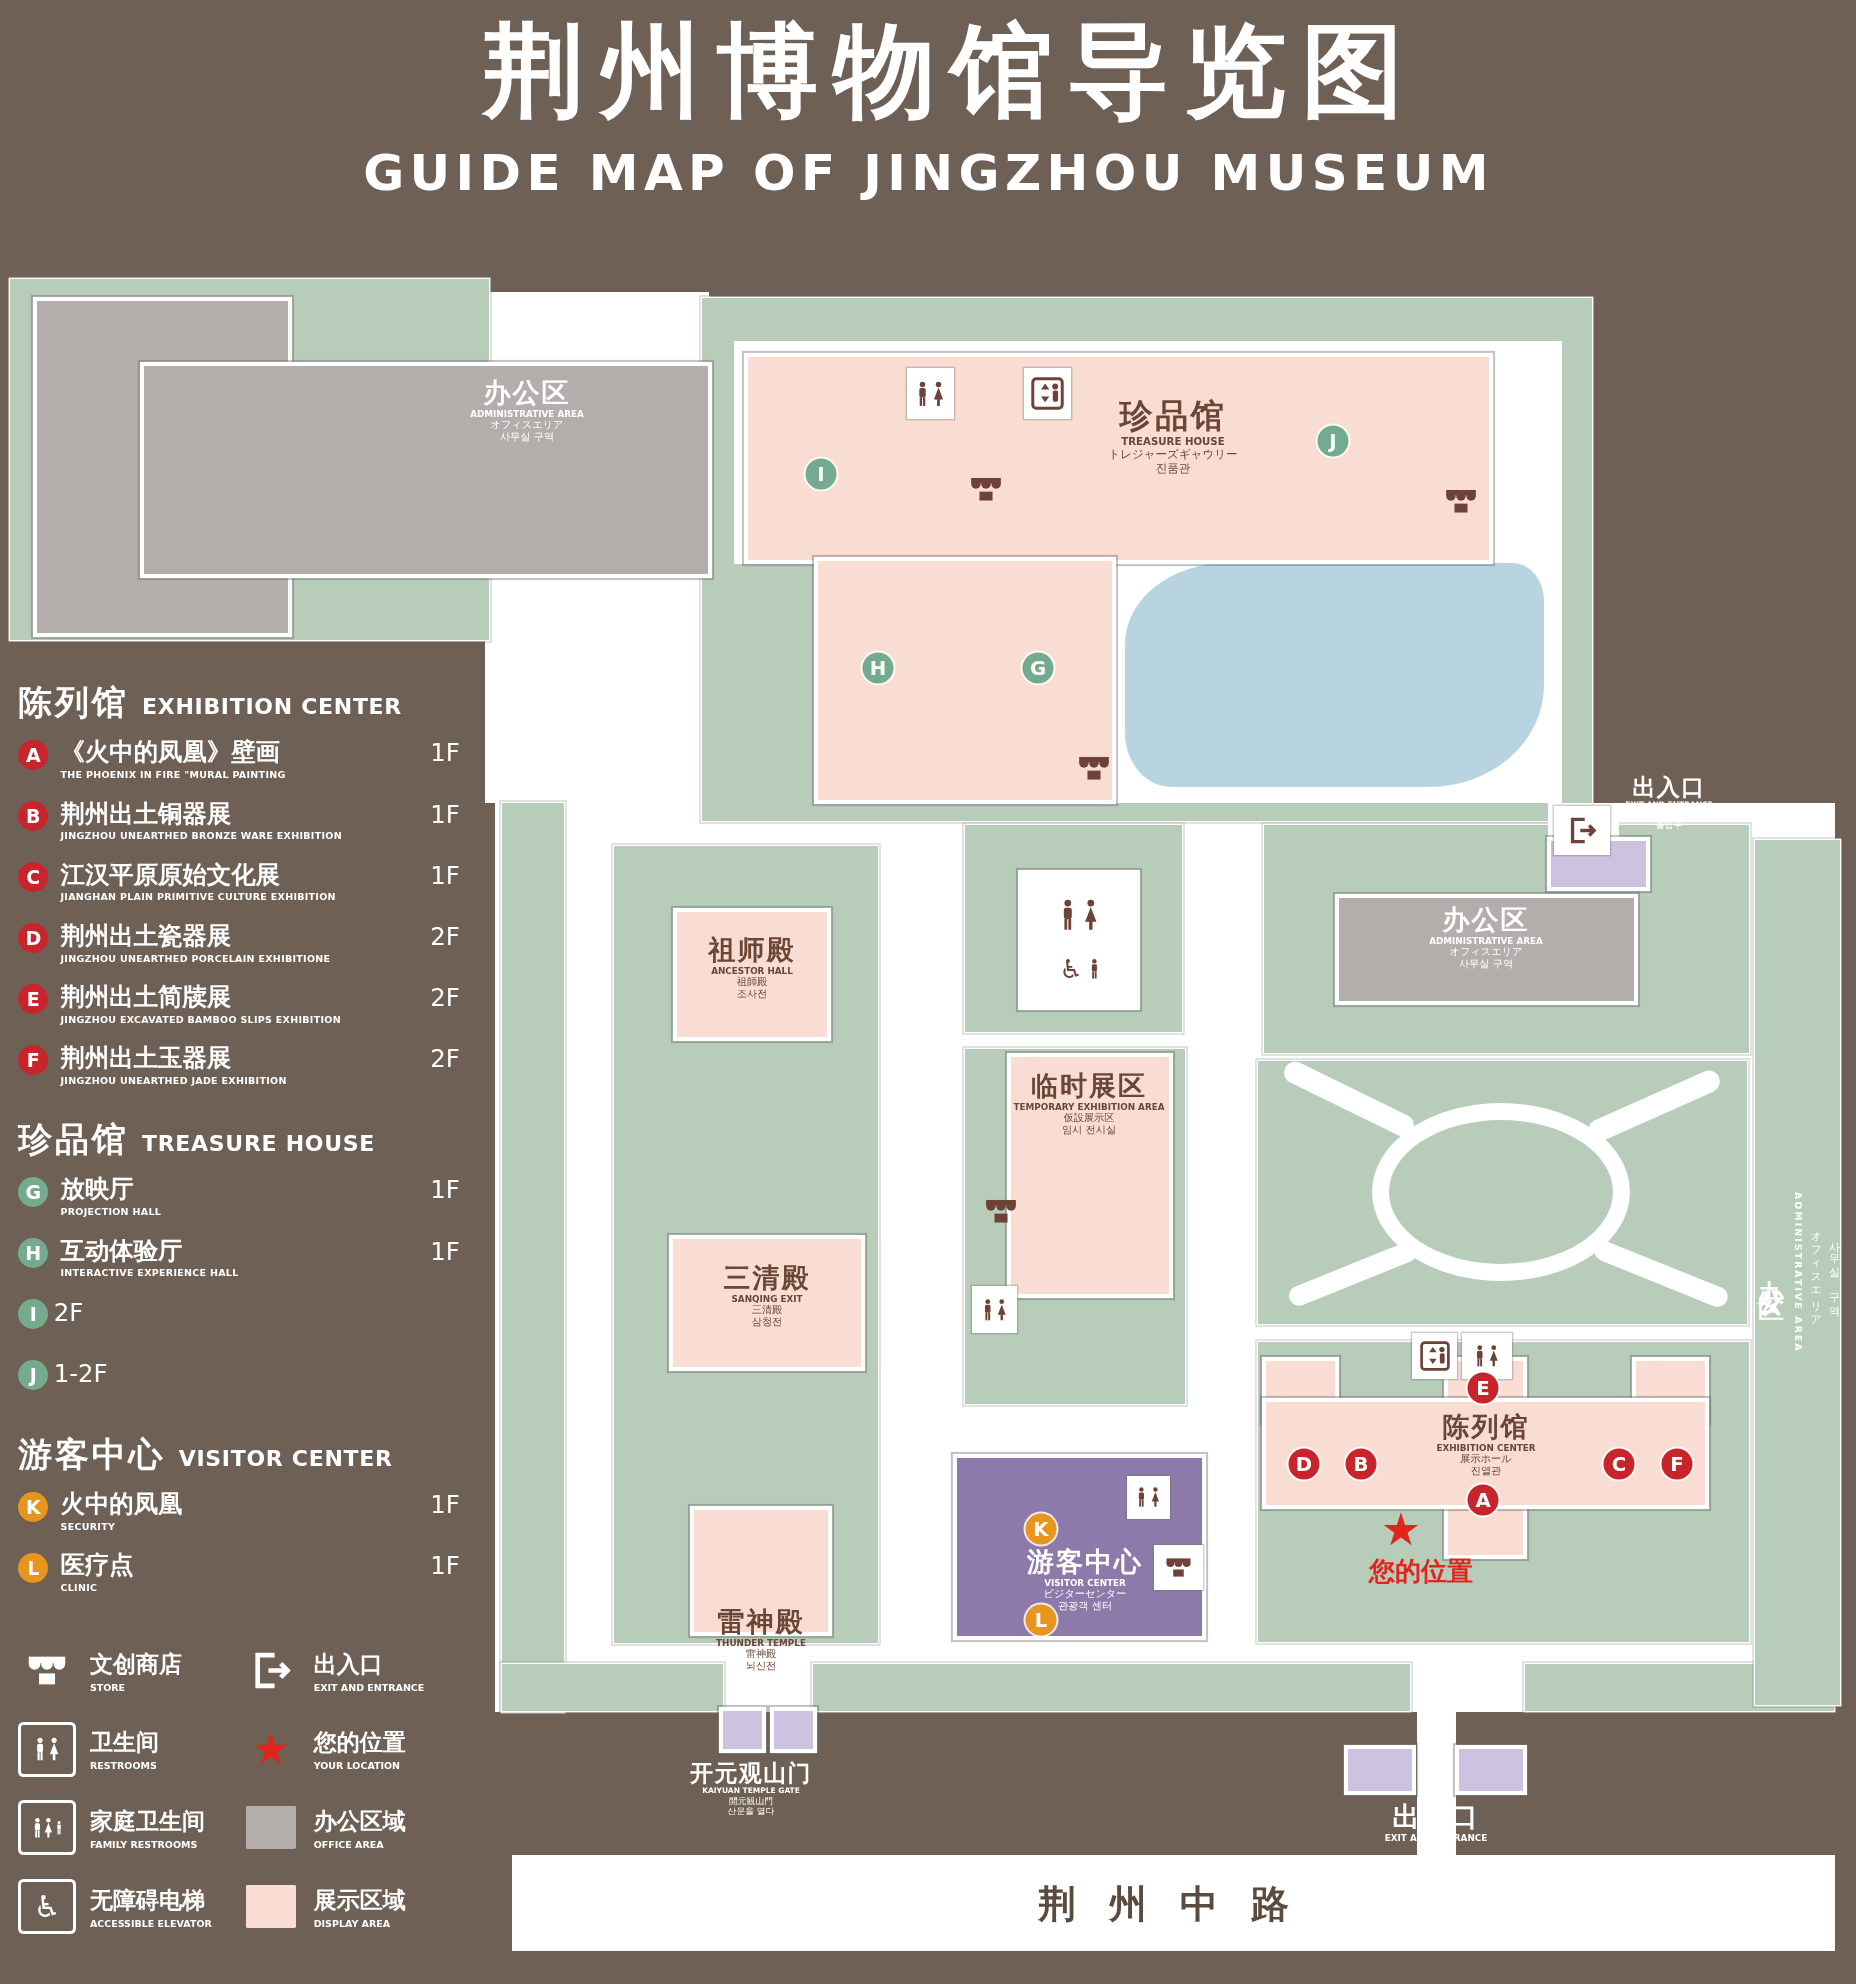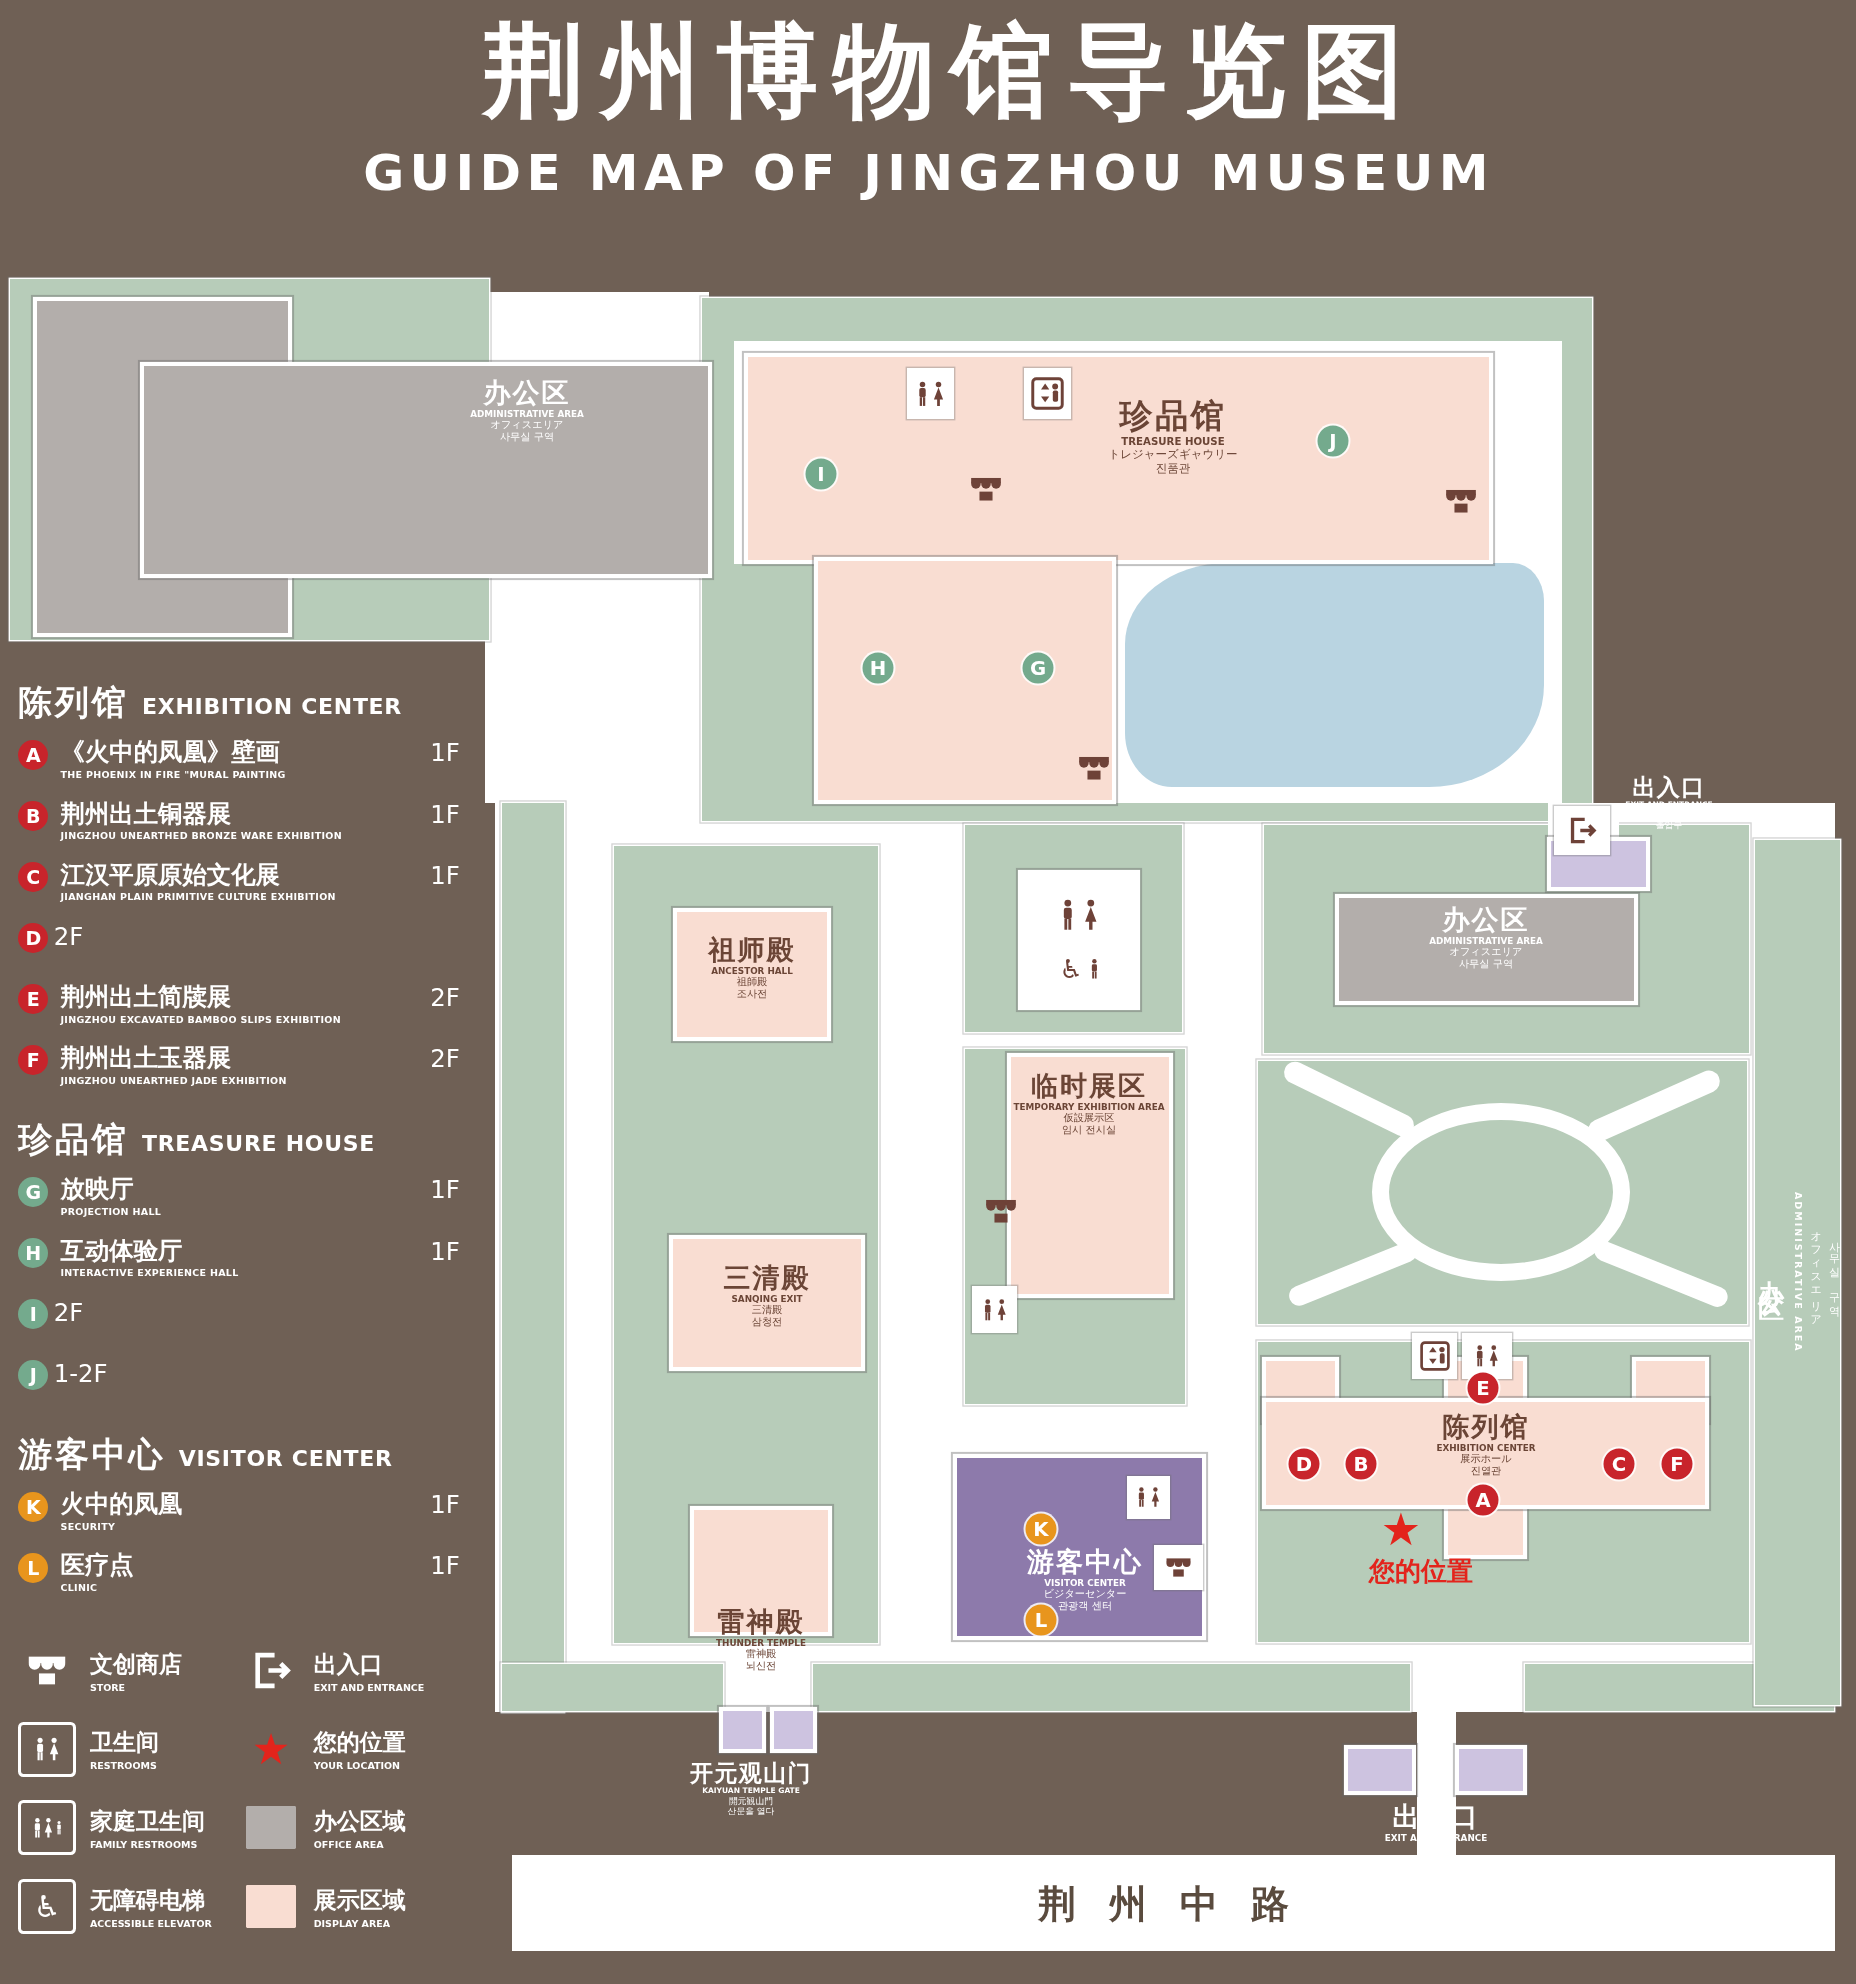--- a/index.html
+++ b/index.html
@@ -431,20 +431,24 @@
     <div class="lg-item">
       <span class="badge mk-red">C</span>
       <span class="lg-text">
           <span class="lg-zh">江汉平原原始文化展</span>
           <span class="lg-en">JIANGHAN PLAIN PRIMITIVE CULTURE EXHIBITION</span>
         </span>
       <span class="lg-floor">1F</span>
     </div>
     <div class="lg-item">
       <span class="badge mk-red">D</span>
+      <span class="lg-text">
+          <span class="lg-zh">荆州出土瓷器展</span>
+          <span class="lg-en">JINGZHOU UNEARTHED PORCELAIN EXHIBITIONE</span>
+        </span>
       <span class="lg-floor">2F</span>
     </div>
     <div class="lg-item">
       <span class="badge mk-red">E</span>
       <span class="lg-text">
           <span class="lg-zh">荆州出土简牍展</span>
           <span class="lg-en">JINGZHOU EXCAVATED BAMBOO SLIPS EXHIBITION</span>
         </span>
       <span class="lg-floor">2F</span>
     </div>

